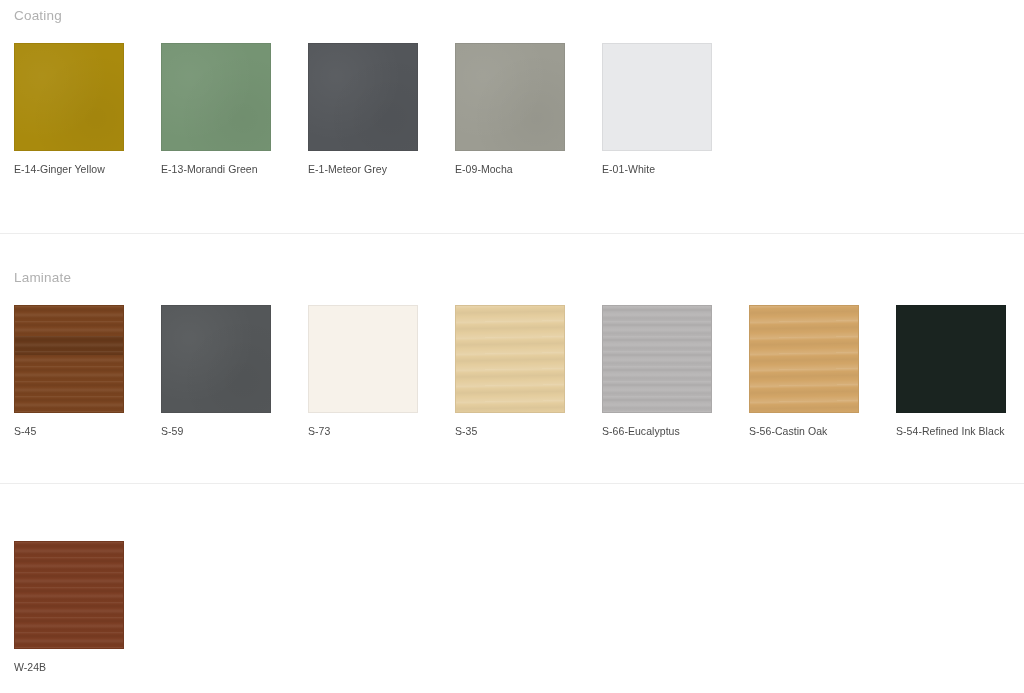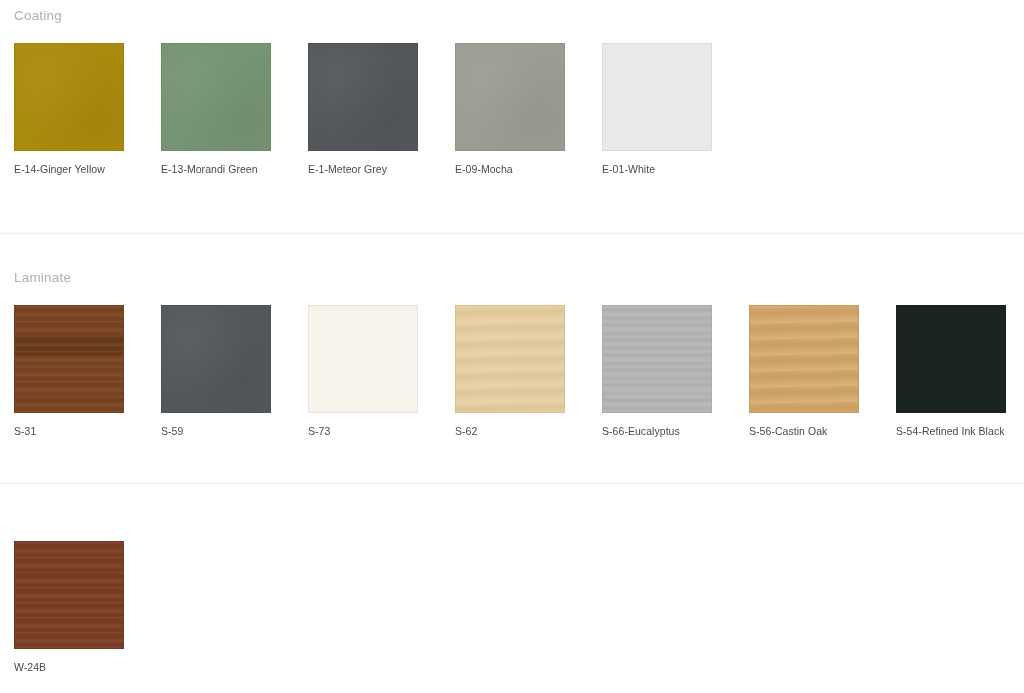--- a/index.html
+++ b/index.html
@@ -187,36 +187,36 @@
 
   <hr class="divider" id="divider-1">
 
   <section class="section" id="section-laminate">
     <h2 class="section-title">Laminate</h2>
 
     <div class="swatch-row">
 
       <div class="swatch-item">
         <div class="swatch-chip grain-h grain-band" style="background-color:#79431f"></div>
-        <div class="swatch-label">S-31</div>
+        <div class="swatch-label">S-45</div>
       </div>
 
       <div class="swatch-item">
         <div class="swatch-chip flat-noise" style="background-color:#545759"></div>
         <div class="swatch-label">S-59</div>
       </div>
 
       <div class="swatch-item">
         <div class="swatch-chip" style="background-color:#f7f2ea"></div>
         <div class="swatch-label">S-73</div>
       </div>
 
       <div class="swatch-item">
         <div class="swatch-chip grain-soft" style="background-color:#e4cd9e"></div>
-        <div class="swatch-label">S-62</div>
+        <div class="swatch-label">S-35</div>
       </div>
 
       <div class="swatch-item">
         <div class="swatch-chip grain-h" style="background-color:#b6b4b4"></div>
         <div class="swatch-label">S-66-Eucalyptus</div>
       </div>
 
       <div class="swatch-item">
         <div class="swatch-chip grain-soft" style="background-color:#d2a567"></div>
         <div class="swatch-label">S-56-Castin Oak</div>

